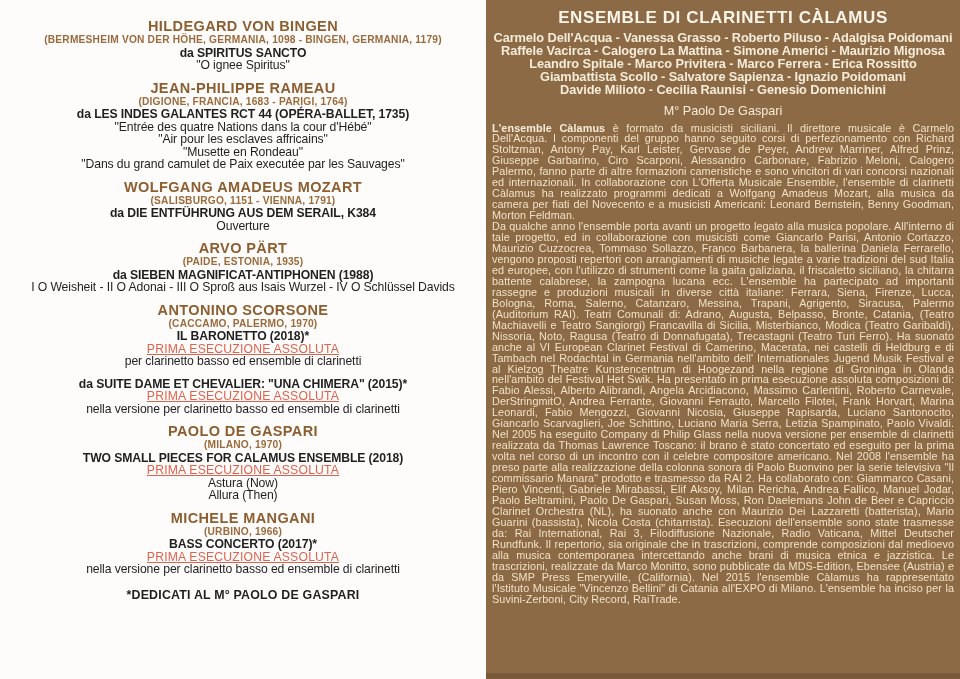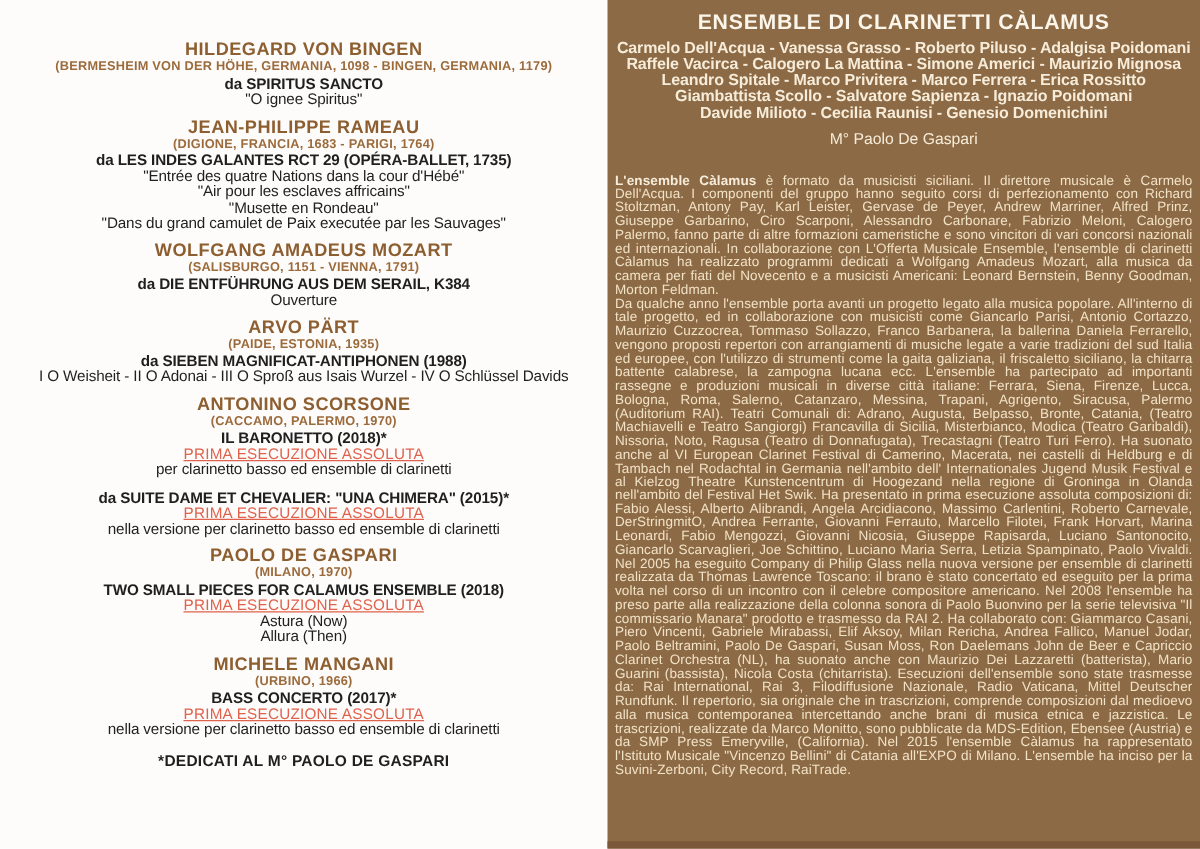--- a/index.html
+++ b/index.html
@@ -5,21 +5,21 @@
   html,body{margin:0;padding:0;background:#fff;}
   body{
     width:960px;height:679px;overflow:hidden;
     font-family:"Liberation Sans","DejaVu Sans",sans-serif;
     display:flex;
   }
   
   .left-page{
     width:486px;height:679px;box-sizing:border-box;
     background:#fdfcfb;text-align:center;
-    padding:33px 2px 0;color:#1f1f1f;
+    padding:19px 2px 0;color:#1f1f1f;
   }
   .sec{margin-bottom:9px;}
   .composer{
     font-size:14.5px;font-weight:bold;line-height:15px;
     color:#8d5e30;letter-spacing:.4px;
   }
   .dates{
     font-size:10.2px;font-weight:bold;line-height:12.5px;
     color:#9c6b3c;letter-spacing:.2px;
   }
@@ -41,21 +41,21 @@
     text-align:center;
   }
   .ens-title{
     font-size:17px;font-weight:bold;color:#fbf5ea;
     letter-spacing:.6px;margin:2px 0 5px;line-height:19px;
   }
   .member-line{
     font-size:12.8px;line-height:12.9px;color:#f6ecd9;
     letter-spacing:-.1px;font-weight:bold;
   }
-  .director{margin-top:8px;margin-bottom:22px;}
+  .director{margin-top:8px;margin-bottom:5px;}
   .director div{font-size:12.6px;line-height:13px;color:#f6ecd9;}
   .bio{text-align:justify;}
   .bio p{
     margin:0;font-size:10.8px;line-height:10.95px;
     letter-spacing:.1px;color:#f2e2c6;
     text-align:justify;text-justify:inter-word;
   }
   .bio p strong{font-weight:bold;color:#f6ecd9;}
 </style>
 </head>
@@ -66,21 +66,21 @@
   <section class="sec">
     <div class="composer">HILDEGARD VON BINGEN</div>
     <div class="dates">(BERMESHEIM VON DER HÖHE, GERMANIA, 1098 - BINGEN, GERMANIA, 1179)</div>
     <div class="wl t">da SPIRITUS SANCTO</div>
     <div class="wl">"O ignee Spiritus"</div>
   </section>
 
   <section class="sec">
     <div class="composer">JEAN-PHILIPPE RAMEAU</div>
     <div class="dates">(DIGIONE, FRANCIA, 1683 - PARIGI, 1764)</div>
-    <div class="wl t">da LES INDES GALANTES RCT 29 (OPÉRA-BALLET, 1735)</div>
+    <div class="wl t">da LES INDES GALANTES RCT 44 (OPÉRA-BALLET, 1735)</div>
     <div class="wl">"Entrée des quatre Nations dans la cour d'Hébé"</div>
     <div class="wl">"Air pour les esclaves affricains"</div>
     <div class="wl">"Musette en Rondeau"</div>
     <div class="wl">"Dans du grand camulet de Paix executée par les Sauvages"</div>
   </section>
 
   <section class="sec">
     <div class="composer">WOLFGANG AMADEUS MOZART</div>
     <div class="dates">(SALISBURGO, 1151 - VIENNA, 1791)</div>
     <div class="wl t">da DIE ENTFÜHRUNG AUS DEM SERAIL, K384</div>

